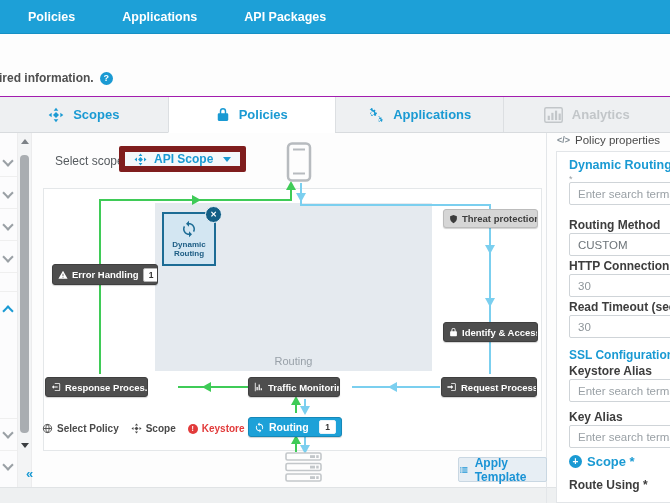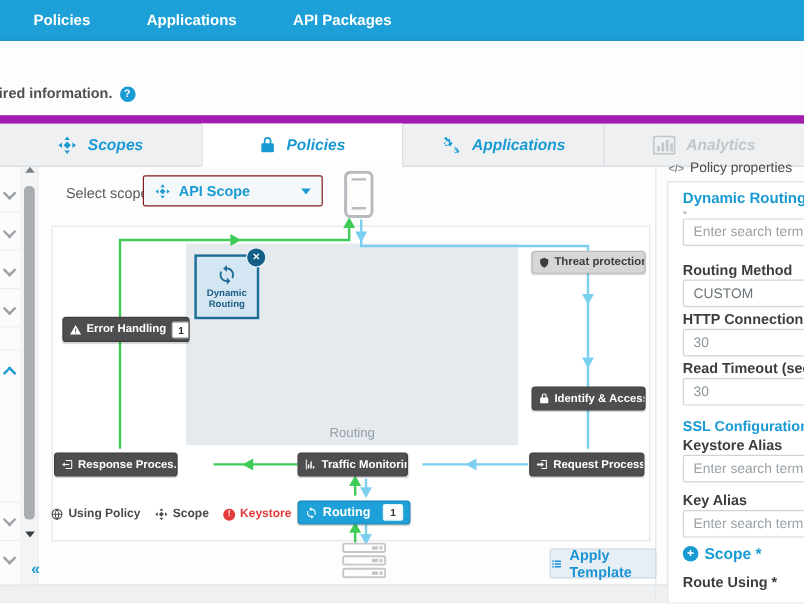--- a/index.html
+++ b/index.html
@@ -10,41 +10,41 @@
   .navbar{position:absolute;left:0;top:0;width:670px;height:33px;background:#1da0d7;border-bottom:1px solid #1690c4;display:flex;align-items:center;z-index:6;}
   .nav-item{color:#fff;font-size:12.5px;font-weight:700;margin-left:28px;cursor:pointer;white-space:nowrap;}
   .nav-item:nth-child(2){margin-left:47px;}
   .nav-item:nth-child(3){margin-left:47px;}
 
   
   .infobar{position:absolute;left:-1px;top:71px;font-size:12px;font-weight:700;color:#4f4f4f;display:flex;align-items:center;gap:6px;z-index:5;}
   .help-badge{width:13px;height:13px;border-radius:50%;background:#1a9ad3;color:#fff;font-size:9px;font-weight:700;display:flex;align-items:center;justify-content:center;cursor:pointer;}
 
   
-  .tabbar{position:absolute;left:0;top:96px;width:670px;height:35px;background:#eef0f2;border-top:7px solid #a21caf;border-bottom:1px solid #d8dbde;display:flex;z-index:5;font-style:italic;}
+  .tabbar{position:absolute;left:0;top:96px;width:670px;height:35px;background:#eef0f2;border-top:1px solid #a21caf;border-bottom:1px solid #d8dbde;display:flex;z-index:5;}
   .tab{width:167.5px;box-sizing:border-box;display:flex;align-items:center;justify-content:center;gap:9px;font-size:13px;font-weight:700;color:#1a9ad3;border-left:1px solid #dcdfe2;cursor:pointer;}
   .tab:first-child{border-left:none;}
   .tab.active{background:#fff;height:36px;border-bottom:1px solid #fff;}
   .tab.disabled{color:#c2c6c9;}
   .tab svg{flex:none;}
 
   
   .leftstrip{position:absolute;left:0;top:131px;width:17px;height:356px;background:#fcfcfd;border-right:1px solid #ededee;z-index:3;}
   .rowline{position:absolute;left:0;width:17px;height:1px;background:#efefef;}
   .chev{position:absolute;left:4px;width:6px;height:6px;border-right:2px solid #9aa0a5;border-bottom:2px solid #9aa0a5;transform:rotate(45deg);cursor:pointer;}
   .chev.up{border-color:#1a9ad3;transform:rotate(-135deg);}
   .vscroll{position:absolute;left:18px;top:131px;width:13px;height:356px;background:#f3f4f5;border-right:1px solid #ececed;z-index:3;}
   .vthumb{position:absolute;left:2px;top:24px;width:9px;height:278px;background:#a9adb1;border-radius:4px;cursor:pointer;}
   .scroll-arrow-up{position:absolute;left:3px;top:8px;width:0;height:0;border-left:4px solid transparent;border-right:4px solid transparent;border-bottom:5px solid #7c8186;}
   .scroll-arrow-down{position:absolute;left:3px;top:312px;width:0;height:0;border-left:4px solid transparent;border-right:4px solid transparent;border-top:5px solid #3a3d40;}
   .collapse-left{position:absolute;left:26px;top:466px;color:#1a9ad3;font-size:13px;font-weight:700;cursor:pointer;z-index:4;}
 
   
   .scope-label{position:absolute;left:55px;top:154px;font-size:12px;color:#555a5e;z-index:4;}
-  .scope-dd{position:absolute;left:119px;top:146px;width:150px;height:26px;box-sizing:border-box;background:#f4f8fb;border:1px solid #7f1d1d;border-radius:2px;display:flex;align-items:center;gap:7px;padding:0 9px;cursor:pointer;z-index:4;}
+  .scope-dd{position:absolute;left:119px;top:146px;width:127px;height:26px;box-sizing:border-box;background:#f4f8fb;border:6px solid #7f1d1d;border-radius:2px;display:flex;align-items:center;gap:7px;padding:0 9px;cursor:pointer;z-index:4;}
   .scope-dd .val{color:#1a9ad3;font-size:12px;font-weight:700;}
   .caret{margin-left:auto;width:0;height:0;border-left:4px solid transparent;border-right:4px solid transparent;border-top:5px solid #1a9ad3;}
 
   
   .canvas{position:absolute;left:43px;top:188px;width:499px;height:263px;box-sizing:border-box;background:#fff;border:1px solid #e4e7e9;z-index:1;}
   .dropzone{position:absolute;left:155px;top:203px;width:277px;height:168px;background:#e5eaef;z-index:1;}
   .zone-label{position:absolute;left:0;bottom:4px;width:100%;text-align:center;font-size:11px;color:#98a0a8;}
 
   .flow{position:absolute;left:0;top:0;z-index:2;pointer-events:none;}
 
@@ -294,21 +294,21 @@
     <span>Routing</span>
     <span class="badge">1</span>
   </div>
 
   <div class="legend">
     <span class="item">
       <svg width="11" height="11" viewBox="0 0 24 24" fill="none" stroke="#4a4a4a" stroke-width="2">
         <circle cx="12" cy="12" r="9"></circle>
           <path d="M3 12h18M12 3a14 14 0 0 1 0 18M12 3a14 14 0 0 0 0 18"></path>
       </svg>
-      <span>Using Policy</span>
+      <span>Select Policy</span>
     </span>
     <span class="item">
       <svg width="11" height="11" viewBox="0 0 24 24" fill="#4a4a4a">
         <path d="M12 1l3.5 4.5h-7zM12 23l-3.5-4.5h7zM1 12l4.5-3.5v7zM23 12l-4.5 3.5v-7z"></path>
         <rect x="8.8" y="8.8" width="6.4" height="6.4" transform="rotate(45 12 12)"></rect>
       </svg>
       <span>Scope</span>
     </span>
     <span class="item conflict">
       <span class="conflict-dot">!</span>

